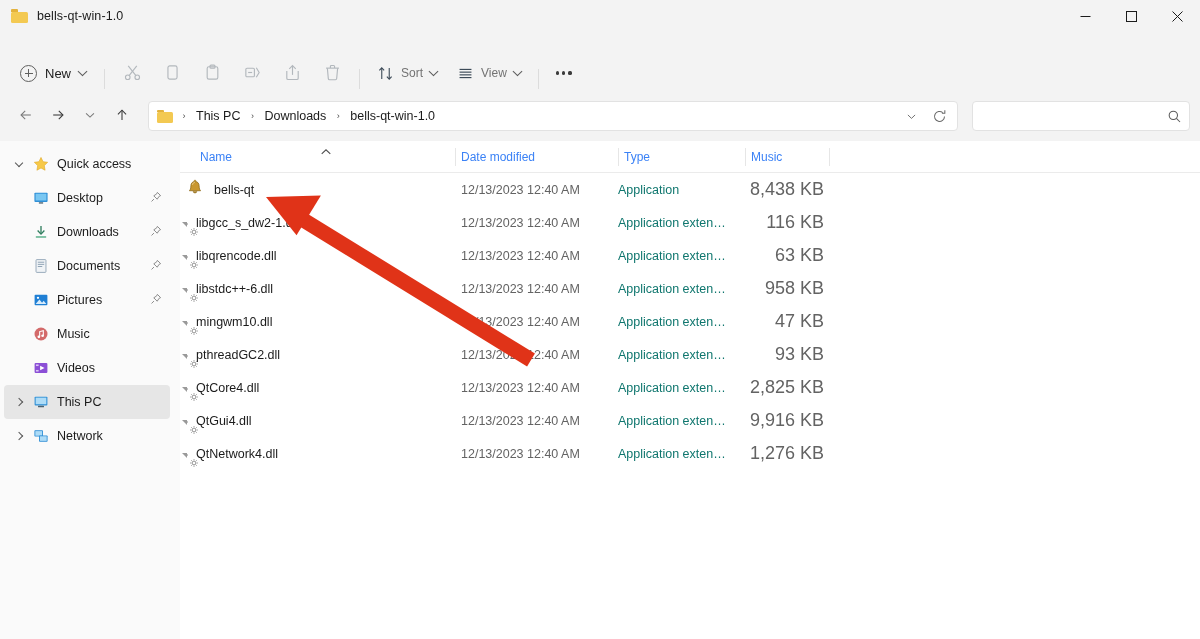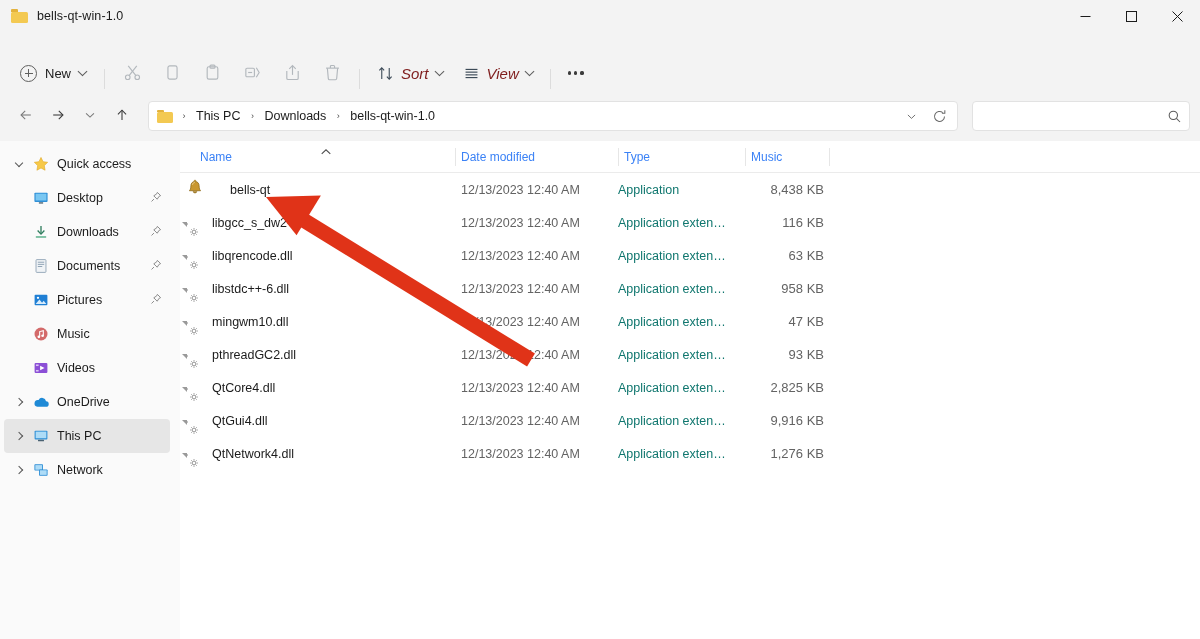--- a/index.html
+++ b/index.html
@@ -87,21 +87,21 @@
     display: flex; align-items: center; justify-content: center;
     border-radius: 4px;
   }
   .tbtn svg { display: block; }
   .tbtn.disabled { opacity: .42; }
   .tbtn-wide {
     height: 32px; padding: 0 10px;
     display: flex; align-items: center; gap: 7px;
     border-radius: 4px;
   }
-  .tbtn-wide .lbl { font-size: 15px; color: #7f1d1d; font-style: italic; }
+  .tbtn-wide .lbl { font-size: 12px; color: #737373; }
   .dots {
     width: 36px; height: 32px;
     display: flex; align-items: center; justify-content: center;
     gap: 3px; border-radius: 4px;
   }
   .dots i { width: 3.2px; height: 3.2px; border-radius: 50%; background: #3b3b3b; display: block; }
 
   
   .addrrow {
     position: absolute; top: 89px; left: 0;
@@ -232,27 +232,27 @@
     position: absolute; top: 7px; width: 1px; height: 18px; background: #e6e6e6;
   }
   .sortmark {
     position: absolute; top: 2px; color: #5b5b5b;
   }
   .row {
     position: relative; height: 33px; width: 1020px;
     display: flex; align-items: center;
   }
   .cell-name {
-    position: absolute; left: 6px; display: flex; align-items: center; gap: 26px;
+    position: absolute; left: 6px; display: flex; align-items: center; gap: 10px;
   }
   .cell-name .nm { font-size: 12.5px; color: #1b1b1b; white-space: nowrap; }
   .cell-date { position: absolute; left: 281px; font-size: 12.5px; color: #636363; }
   .cell-type { position: absolute; left: 438px; font-size: 12.5px; color: #0f766e; }
   .cell-size { position: absolute; left: 565px; width: 79px; text-align: right;
-               font-size: 13px; color: #636363; }
+               font-size: 18px; color: #636363; }
 
   
   .ic-dll { width: 17px; height: 19px; position: relative; flex: none; }
   .ic-dll .pg {
     position: absolute; inset: 0;
     border: 1.1px solid #9a9a9a; border-radius: 1.5px; background: #fff;
   }
   .ic-dll .fold {
     position: absolute; right: -0.5px; top: -0.5px;
     width: 0; height: 0;
@@ -533,31 +533,20 @@
           <div class="sb-ico">
             <svg width="16" height="16" viewBox="0 0 18 18">
               <rect x="1.8" y="3.4" width="14.4" height="11.2" rx="1.2" fill="#8b4fd6"></rect>
               <rect x="3.3" y="5" width="3" height="1.8" fill="#dcc5f5"></rect>
               <rect x="3.3" y="11.2" width="3" height="1.8" fill="#dcc5f5"></rect>
               <polygon points="8,6.4 13,9 8,11.6" fill="#ffffff"></polygon>
             </svg>
           </div>
           <div class="sb-lbl">Videos</div>
         </div>
-        <div class="sb-item">
-          <div class="sb-twist">
-            <span class="ar right"></span>
-          </div>
-          <div class="sb-ico">
-            <svg width="17" height="17" viewBox="0 0 18 18">
-              <path d="M4.6 13.6 h8.9 a3 3 0 0 0 .3 -6 a4.2 4.2 0 0 0 -7.9 -1.2 a3.6 3.6 0 0 0 -1.3 7.2 z" fill="#1f8ad6"></path>
-            </svg>
-          </div>
-          <div class="sb-lbl">OneDrive</div>
-        </div>
         <div class="sb-item selected">
           <div class="sb-twist">
             <span class="ar right"></span>
           </div>
           <div class="sb-ico">
             <svg width="16" height="16" viewBox="0 0 18 18">
               <rect x="1.8" y="3" width="14.4" height="9.8" rx="1" fill="#2f8fd6"></rect>
               <rect x="3" y="4.1" width="12" height="7.4" fill="#aedcf7"></rect>
               <rect x="5.6" y="13.3" width="6.8" height="1.6" rx=".4" fill="#4a6272"></rect>
             </svg>

